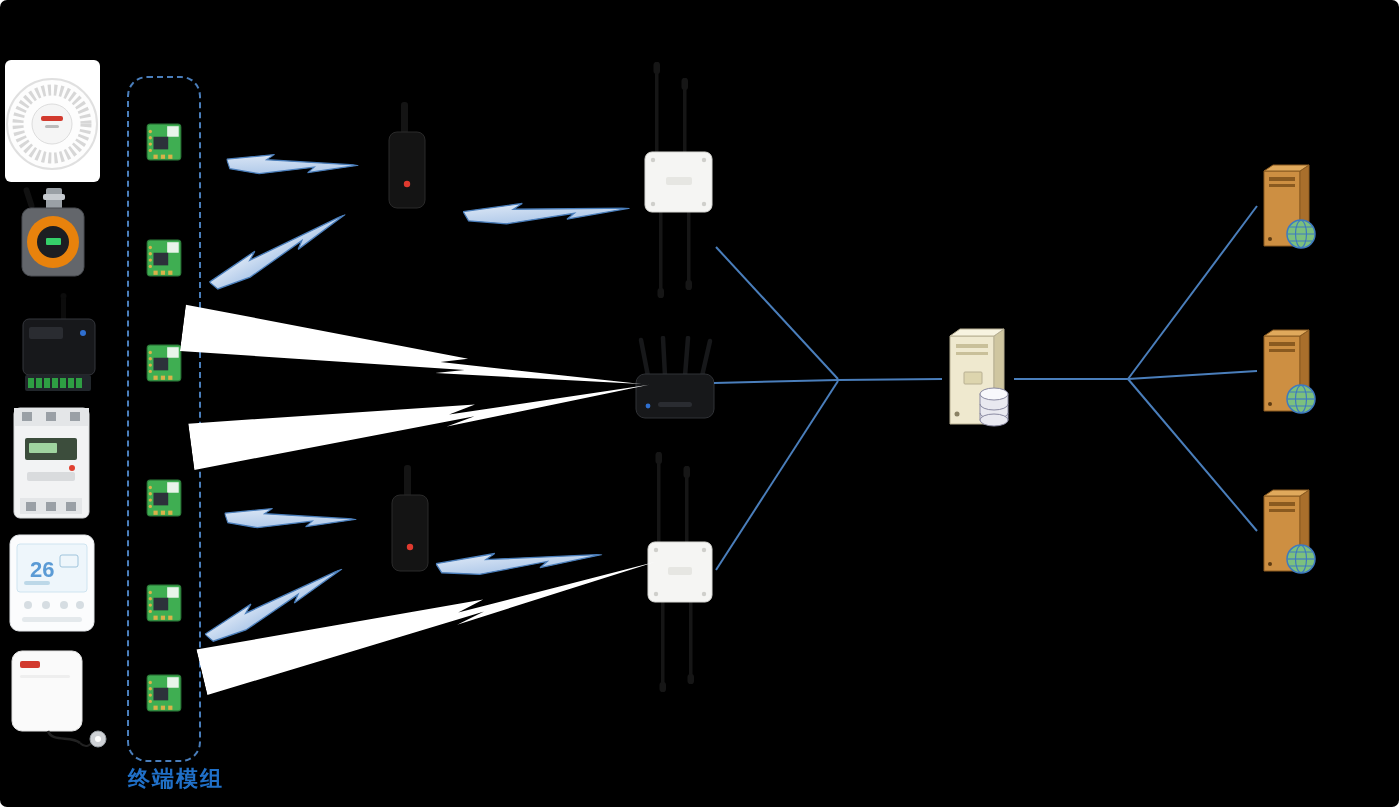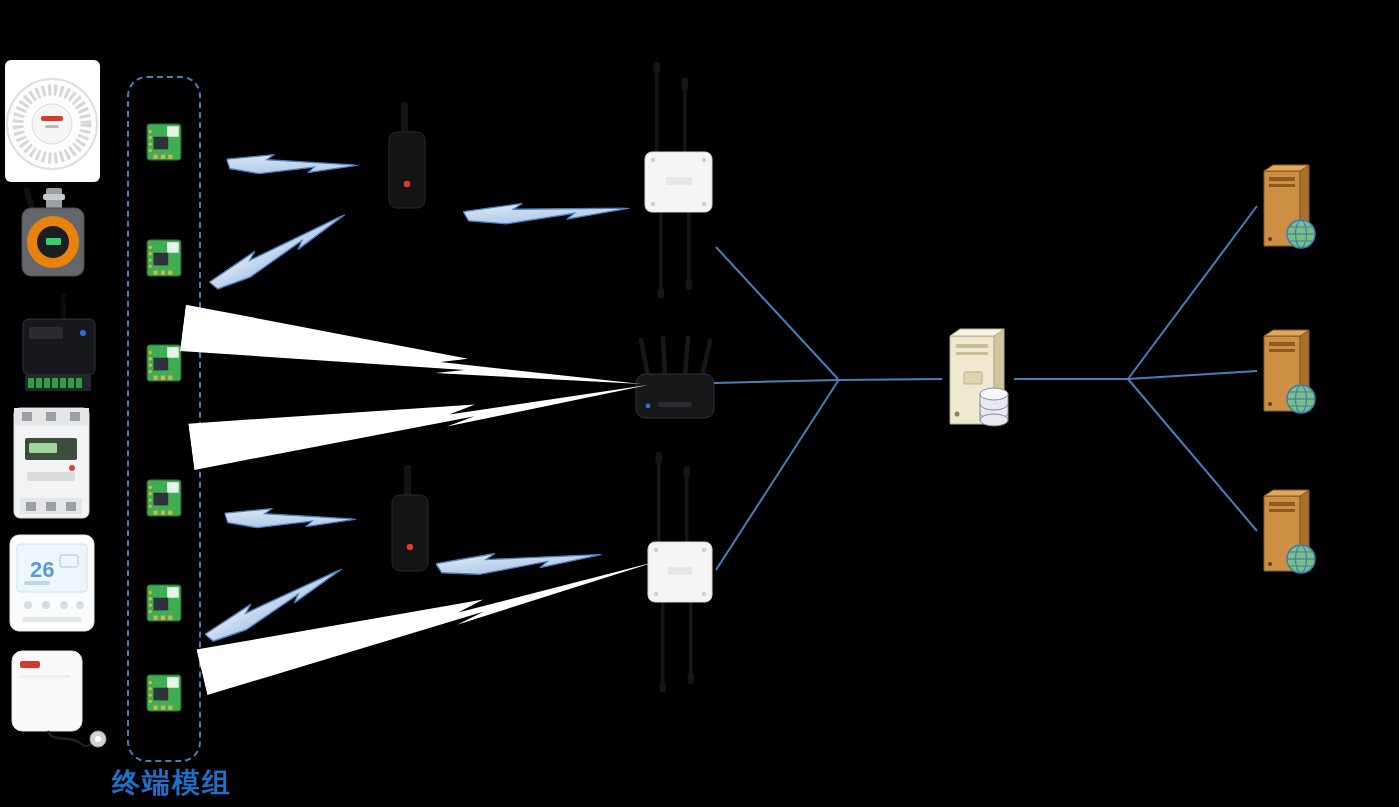--- a/index.html
+++ b/index.html
@@ -1,31 +1,32 @@
 <!DOCTYPE html>
 <html style="--background: #000000; --connector: #4a7ebb; --label: #2070c8; --beam: #ffffff; --bolt-dark: #7fa8dc; --module-green: #3fae52; --server-beige: #efe9cf; --cloud-orange: #cd8f42;"><head>
 <meta charset="utf-8">
 <style>
   html,body{margin:0;padding:0;}
   body{font-family:"Liberation Sans","DejaVu Sans",sans-serif;}
   .canvas{
     position:relative;width:1399px;height:807px;overflow:hidden;
     background:var(--background,#000);
+    border-radius:7px;
   }
   .node{position:absolute;}
   .node svg{display:block;}
   .overlay{position:absolute;left:0;top:0;width:1399px;height:807px;pointer-events:none;}
   .dashed-box{
     position:absolute;left:127px;top:76px;width:74px;height:686px;
     border:2px dashed var(--connector,#4a7ebb);border-radius:20px;
     box-sizing:border-box;
   }
   .group-label{
-    position:absolute;left:112px;top:764px;width:140px;
-    color:var(--label,#2070c8);font-size:28px;font-weight:bold;letter-spacing:2px;
+    position:absolute;left:128px;top:764px;width:140px;
+    color:var(--label,#2070c8);font-size:22px;font-weight:bold;letter-spacing:2px;
   }
 </style>
 </head>
 <body>
 
 <div class="canvas">
 
   <div class="node" style="left:5px;top:60px">
     <svg width="95" height="122" viewBox="0 0 95 122">
       <rect width="95" height="122" rx="6" fill="#ffffff"></rect>

